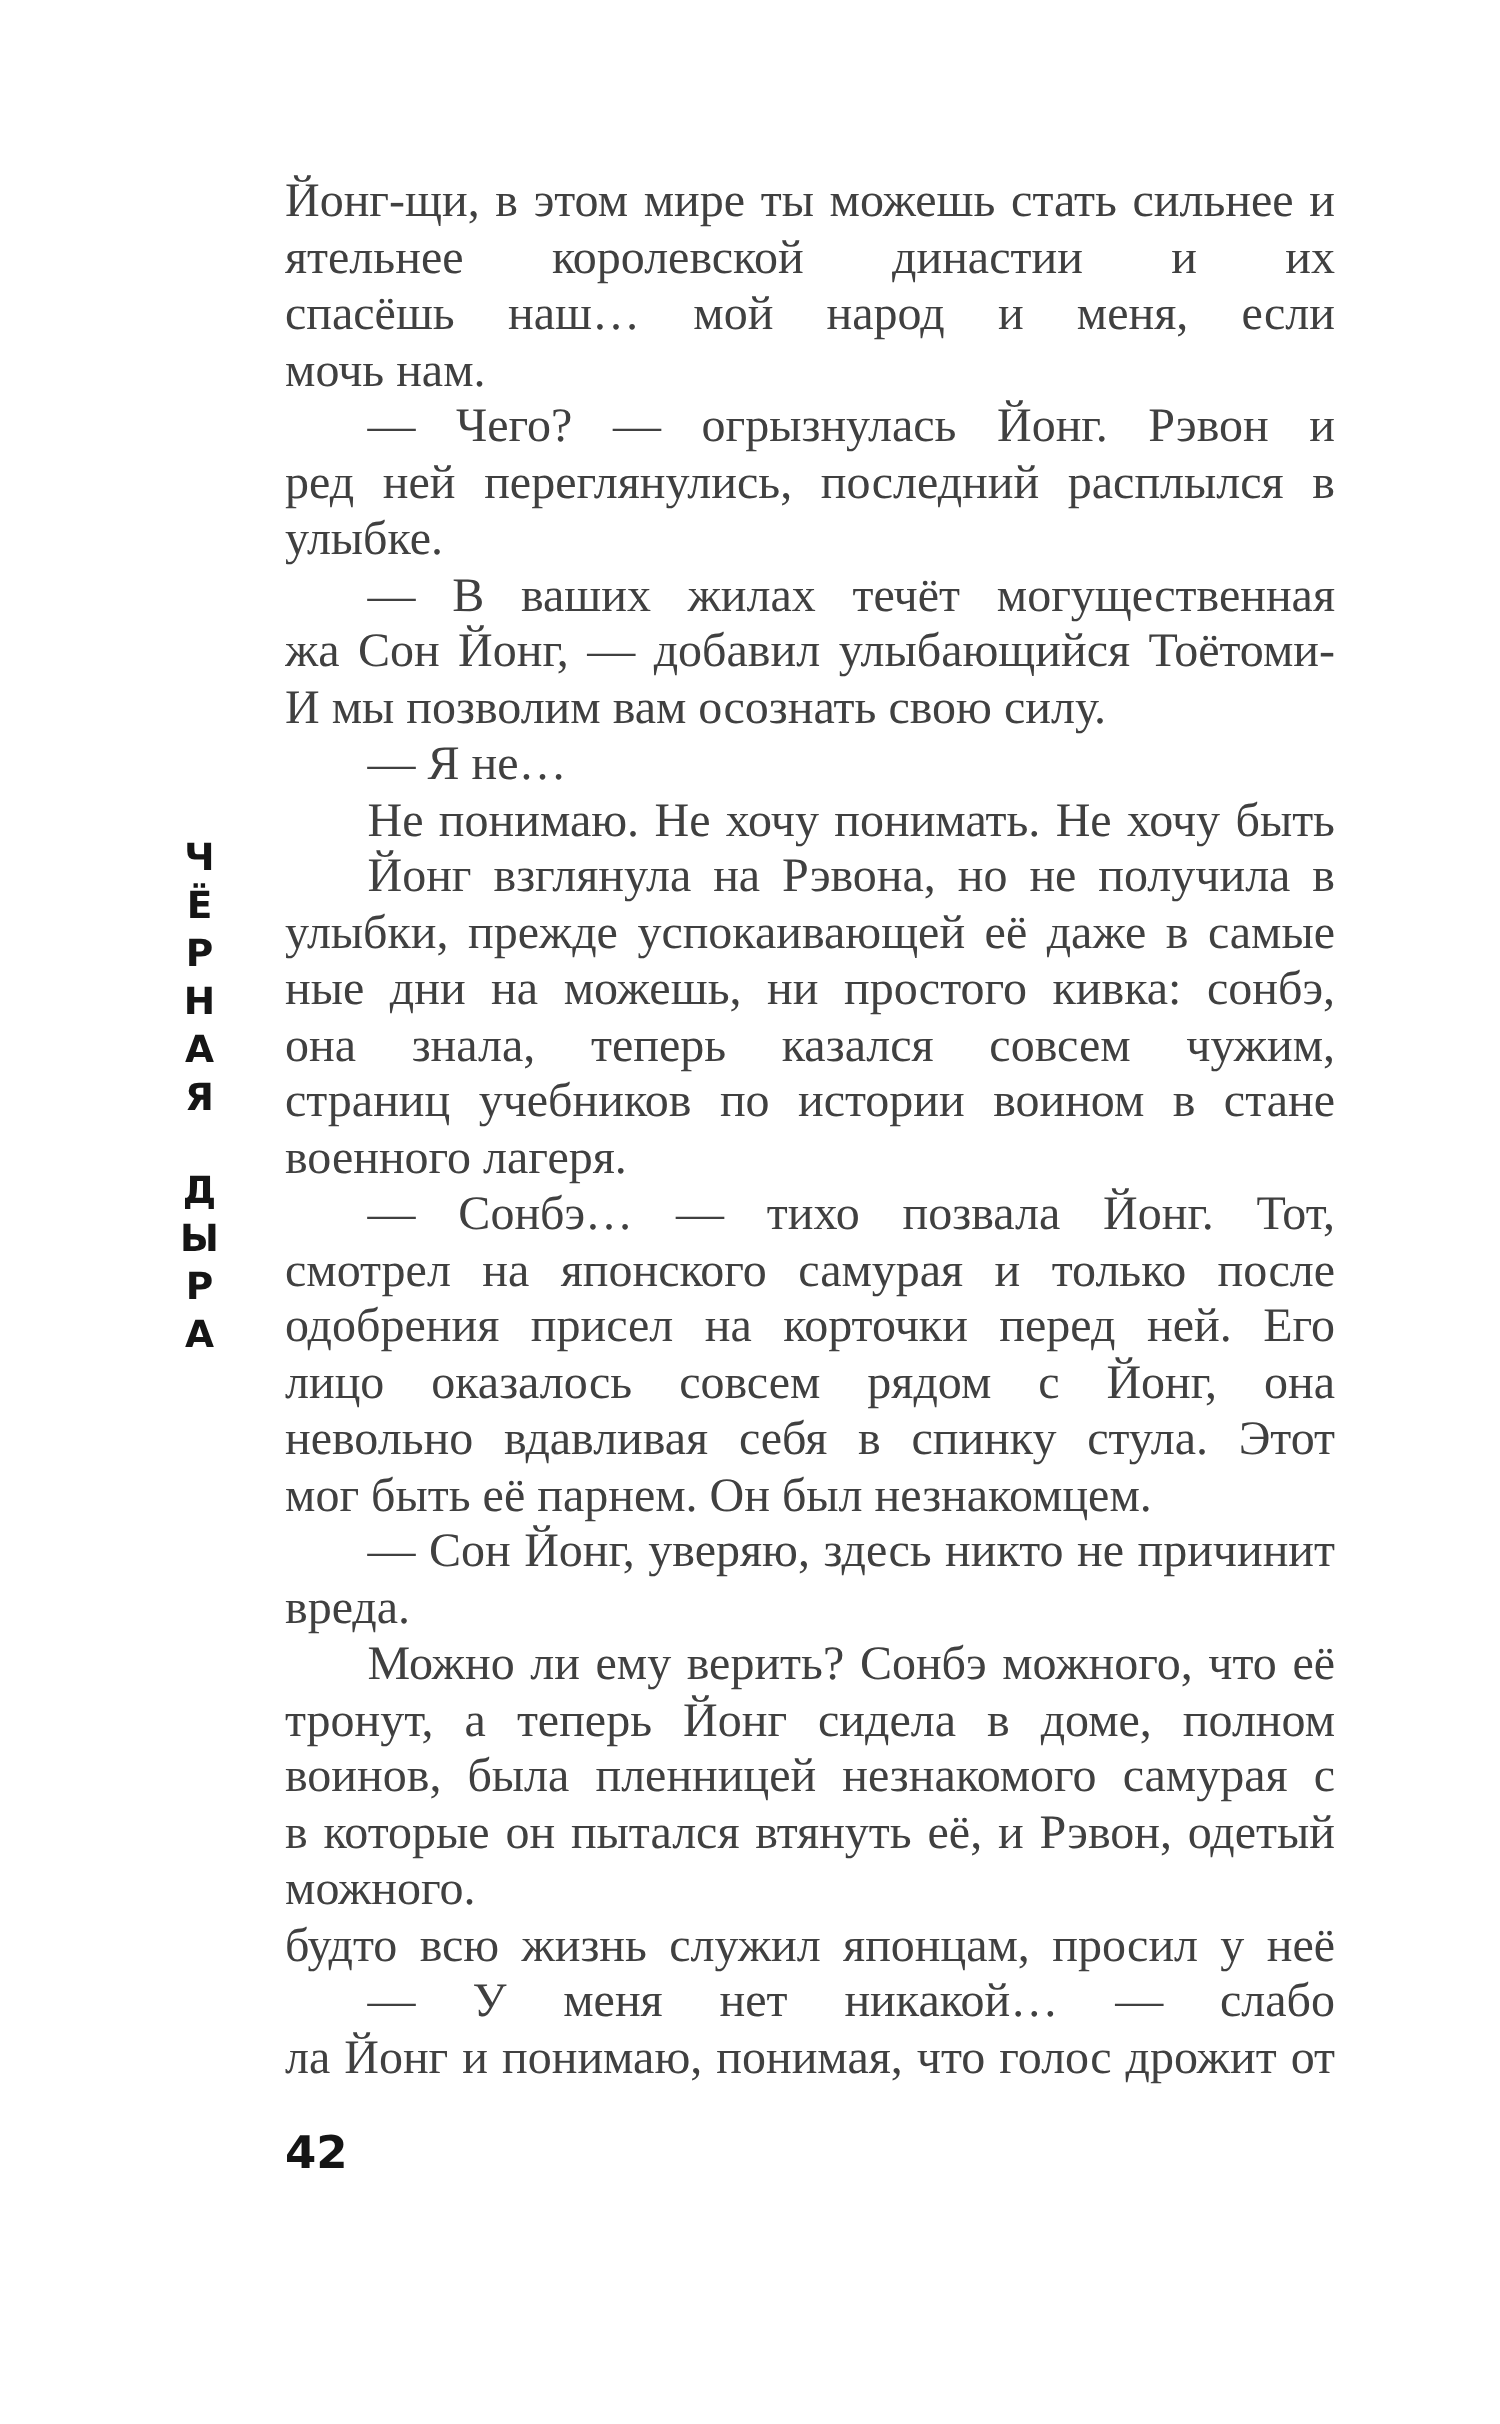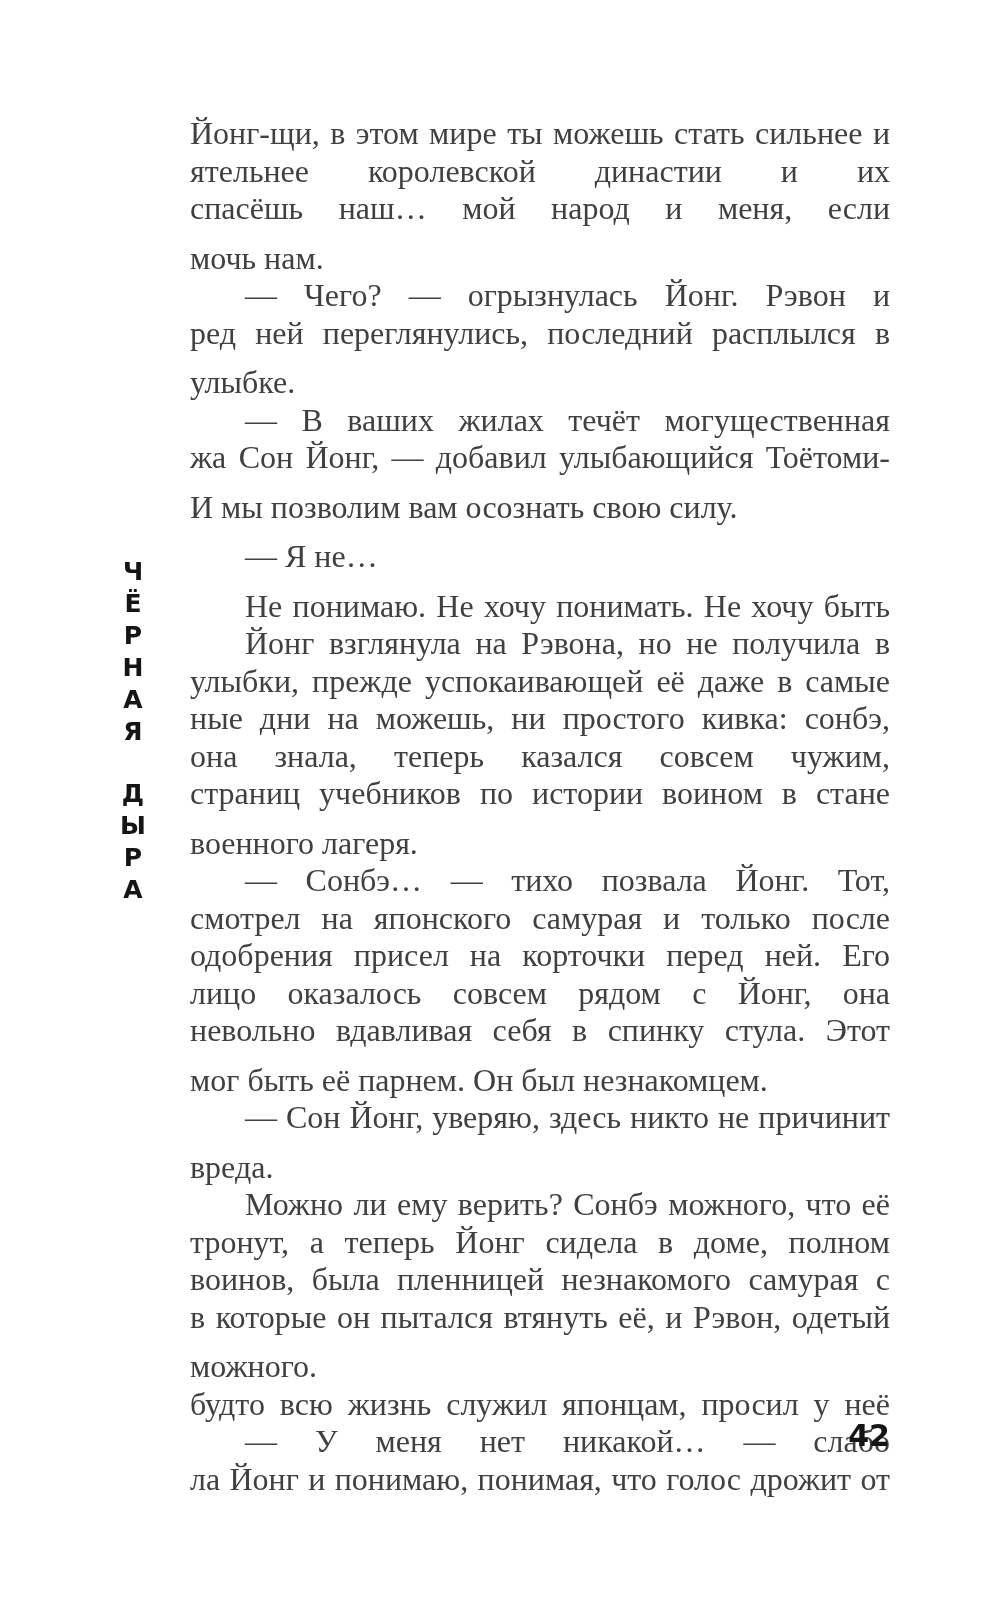--- a/index.html
+++ b/index.html
@@ -37,31 +37,30 @@
     overflow:hidden;
   }
   .line{
     text-align:justify;
     text-align-last:justify;
     height:37.5px;
     overflow:hidden;
   }
   .line.left-last{
     text-align-last:left;
-    margin-top:12px;
   }
   .line.indent{
     text-indent:55px;
   }
   .em{}
   
   .page-number{
     position:absolute;
     left:190px;top:1418px;width:700px;
-    text-align:right;
+    text-align:left;
     font-family:"DejaVu Sans", sans-serif;
     font-weight:700;
     font-size:30px;
     color:#151515;
   }
 </style>
 </head>
 <body>
 
 <div class="page">

